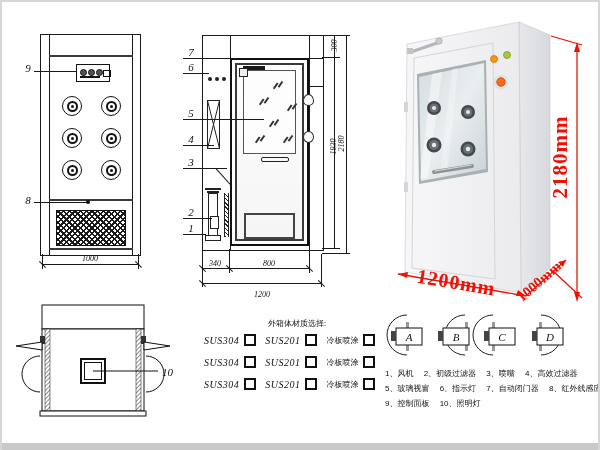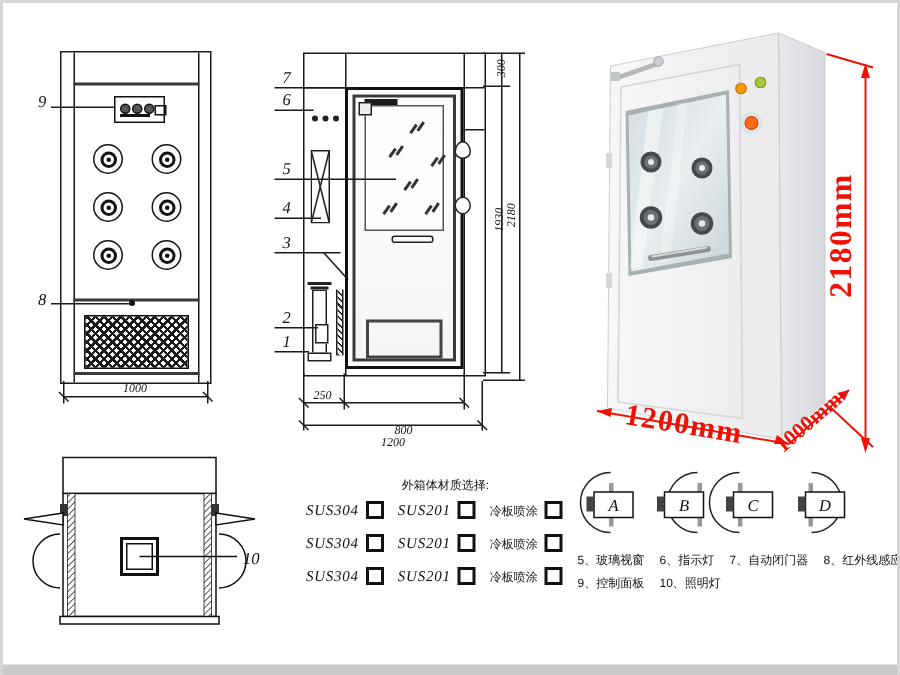--- a/index.html
+++ b/index.html
@@ -190,22 +190,22 @@
   <div class="vline" style="left:227px;top:247px;height:24px;"></div>
   <div class="vline" style="left:307px;top:247px;height:24px;"></div>
   <div class="vline" style="left:319px;top:252px;height:33px;"></div>
   <div class="hline" style="left:200px;top:266px;width:107px;"></div>
   <div class="hline" style="left:200px;top:281px;width:119px;"></div>
   <i class="tick" style="left:196px;top:266px;"></i>
   <i class="tick" style="left:223px;top:266px;"></i>
   <i class="tick" style="left:303px;top:266px;"></i>
   <i class="tick" style="left:196px;top:281px;"></i>
   <i class="tick" style="left:315px;top:281px;"></i>
-  <div class="dimtx" style="left:198px;top:257px;width:30px;">250</div>
-  <div class="dimtx" style="left:252px;top:257px;width:30px;margin-top:23px;">800</div>
+  <div class="dimtx" style="left:198px;top:257px;width:30px;">340</div>
+  <div class="dimtx" style="left:252px;top:257px;width:30px;">800</div>
   <div class="dimtx" style="left:245px;top:288px;width:30px;">1200</div>
 
   <svg class="abs" style="left:388px;top:10px;" width="200" height="295" viewBox="0 0 200 295">
     <defs>
       <linearGradient id="gFront" x1="0" y1="0" x2="1" y2="0">
         <stop offset="0" stop-color="#f7f7f9"></stop>
           <stop offset="1" stop-color="#ebebee"></stop>
       </linearGradient>
       <linearGradient id="gSide" x1="0" y1="0" x2="1" y2="0">
         <stop offset="0" stop-color="#e6e8eb"></stop>
@@ -370,19 +370,20 @@
       <path d="M 156,10 A 20,20 0 0 1 156,50" fill="none" stroke="#222"></path>
       <rect x="154" y="17" width="3" height="29" fill="#999"></rect>
       <rect x="152" y="23" width="26" height="17" fill="#fff" stroke="#111"></rect>
       <rect x="147" y="26" width="5" height="10" fill="#444"></rect>
       <text x="165" y="35.5" text-anchor="middle" font-size="11" font-style="italic" fill="#111">D</text>
     </g>
   </svg>
 
   <div class="legend">
     <div id="legend-rows">
+        <div class="legend-row">1、风机　 2、初级过滤器　 3、喷嘴　 4、高效过滤器</div>
         <div class="legend-row">5、玻璃视窗　 6、指示灯　 7、自动闭门器　 8、红外线感应器</div>
         <div class="legend-row">9、控制面板　 10、照明灯</div>
       </div>
   </div>
 
   <div class="botbar"></div>
 </div>
 
 </body></html>

